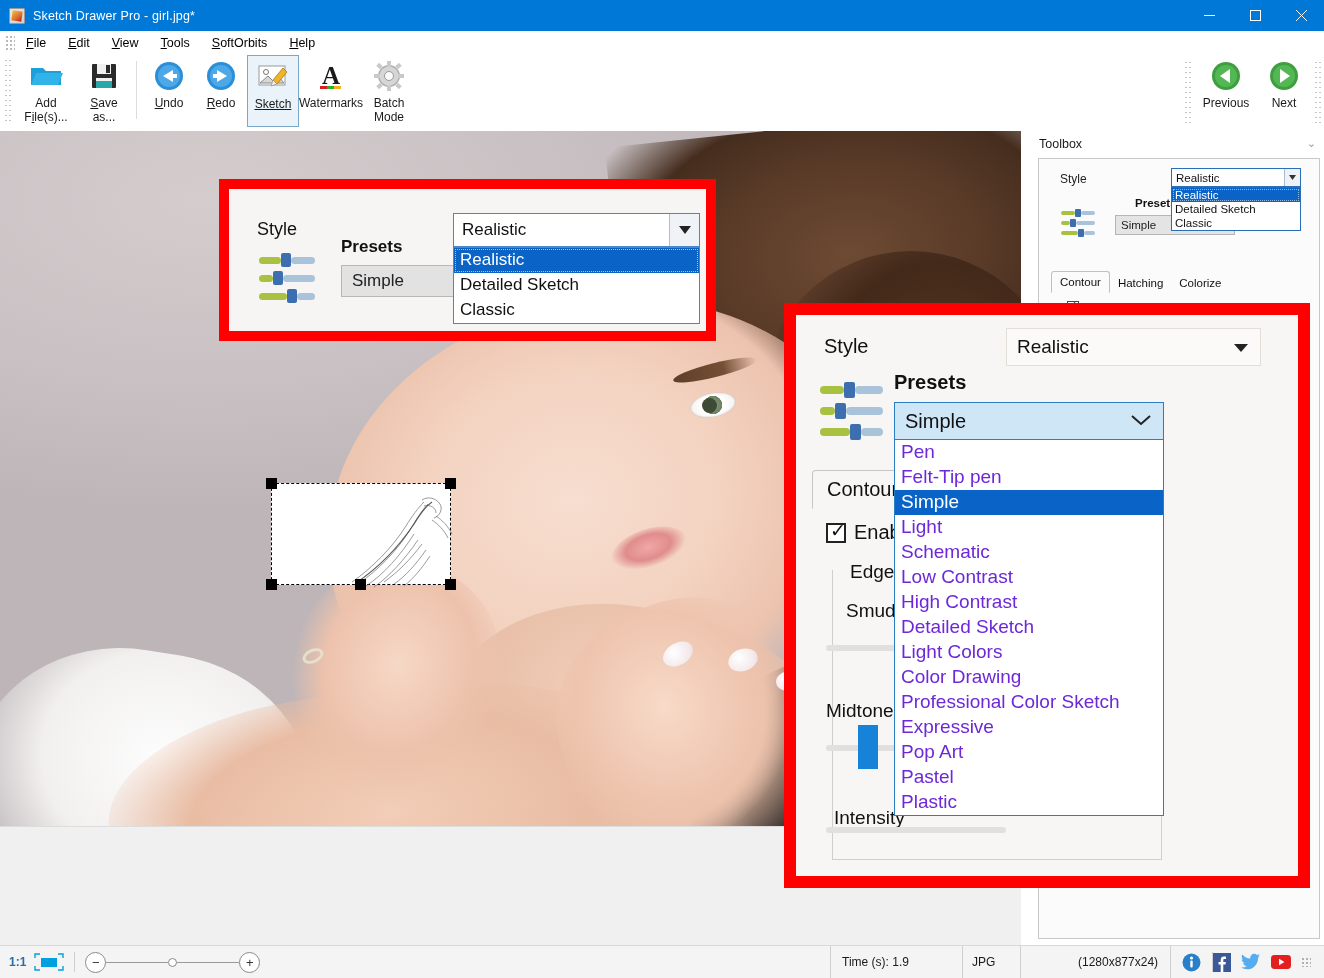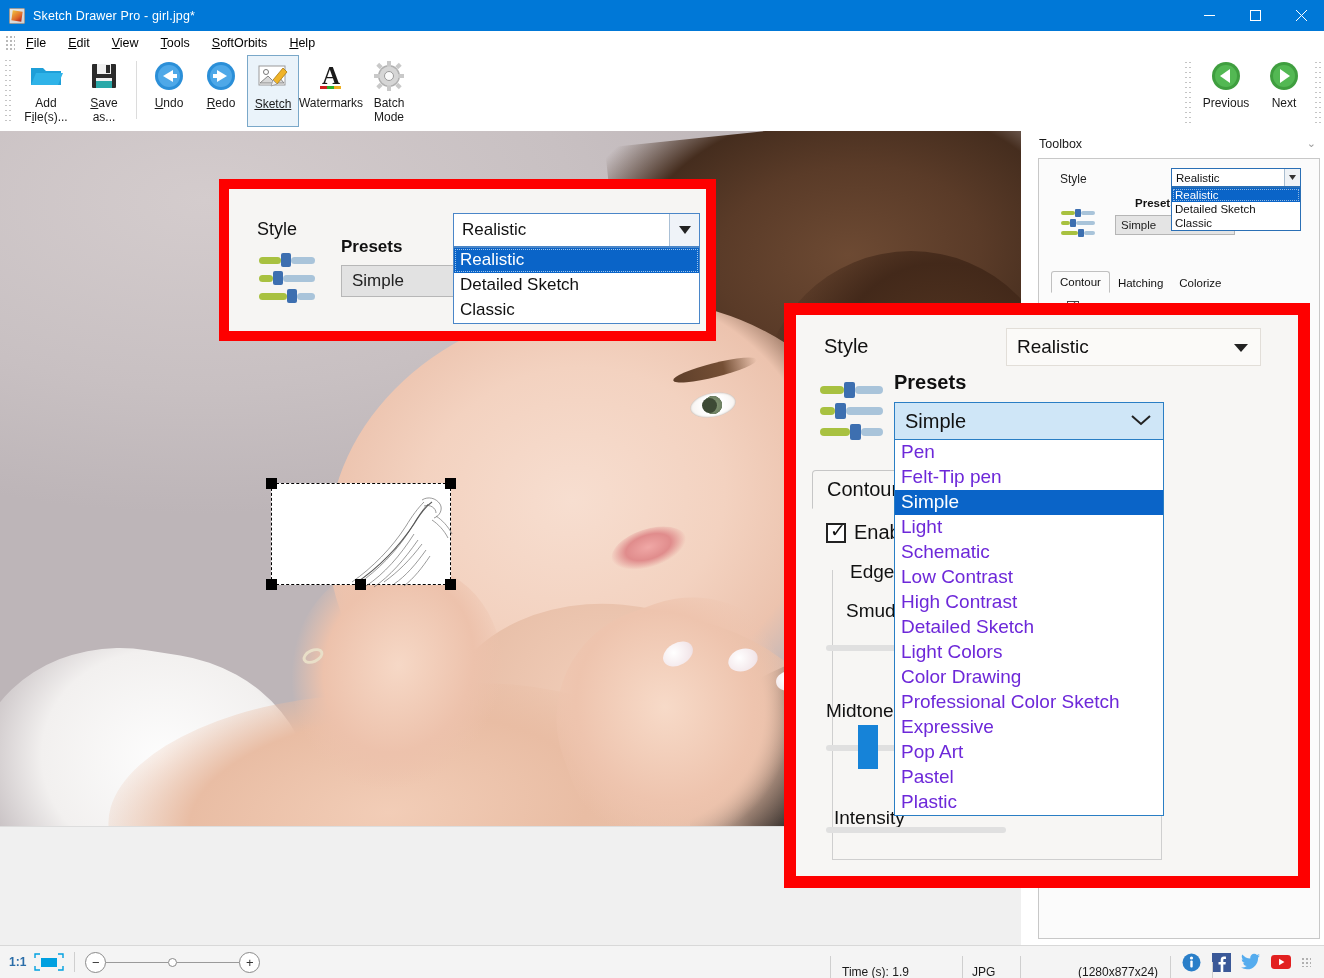--- a/index.html
+++ b/index.html
@@ -345,21 +345,21 @@
           display:flex; align-items:center; justify-content:center; font-size:13px; color:#333; line-height:1;}
   .ztrack { width:62px; height:1px; background:#9a9a9a; }
   .zknob { width:9px; height:9px; border:1px solid #8a8a8a; border-radius:50%; background:#fff; }
   #sb-icons { margin-left:auto; display:flex; align-items:center; gap:10px; margin-right:10px;}
   .sicon { width:20px; height:20px; display:flex; align-items:center; justify-content:center; border-radius:3px; }
   #sb-grip {
     width:10px; height:10px; margin-right:3px;
     background-image:radial-gradient(circle,#b0b0b0 1px, transparent 1px);
     background-size:4px 4px;
   }
-  #statusbar .abs { position:absolute;margin-top:10px; }
+  #statusbar .abs { position:absolute; }
 </style>
 </head>
 <body>
 
 <div id="titlebar">
   <div id="app-icon"></div>
   <div id="title-text">Sketch Drawer Pro - girl.jpg*</div>
   <div id="win-controls">
     <div class="win-btn">
       <svg width="11" height="11" viewBox="0 0 11 11">

